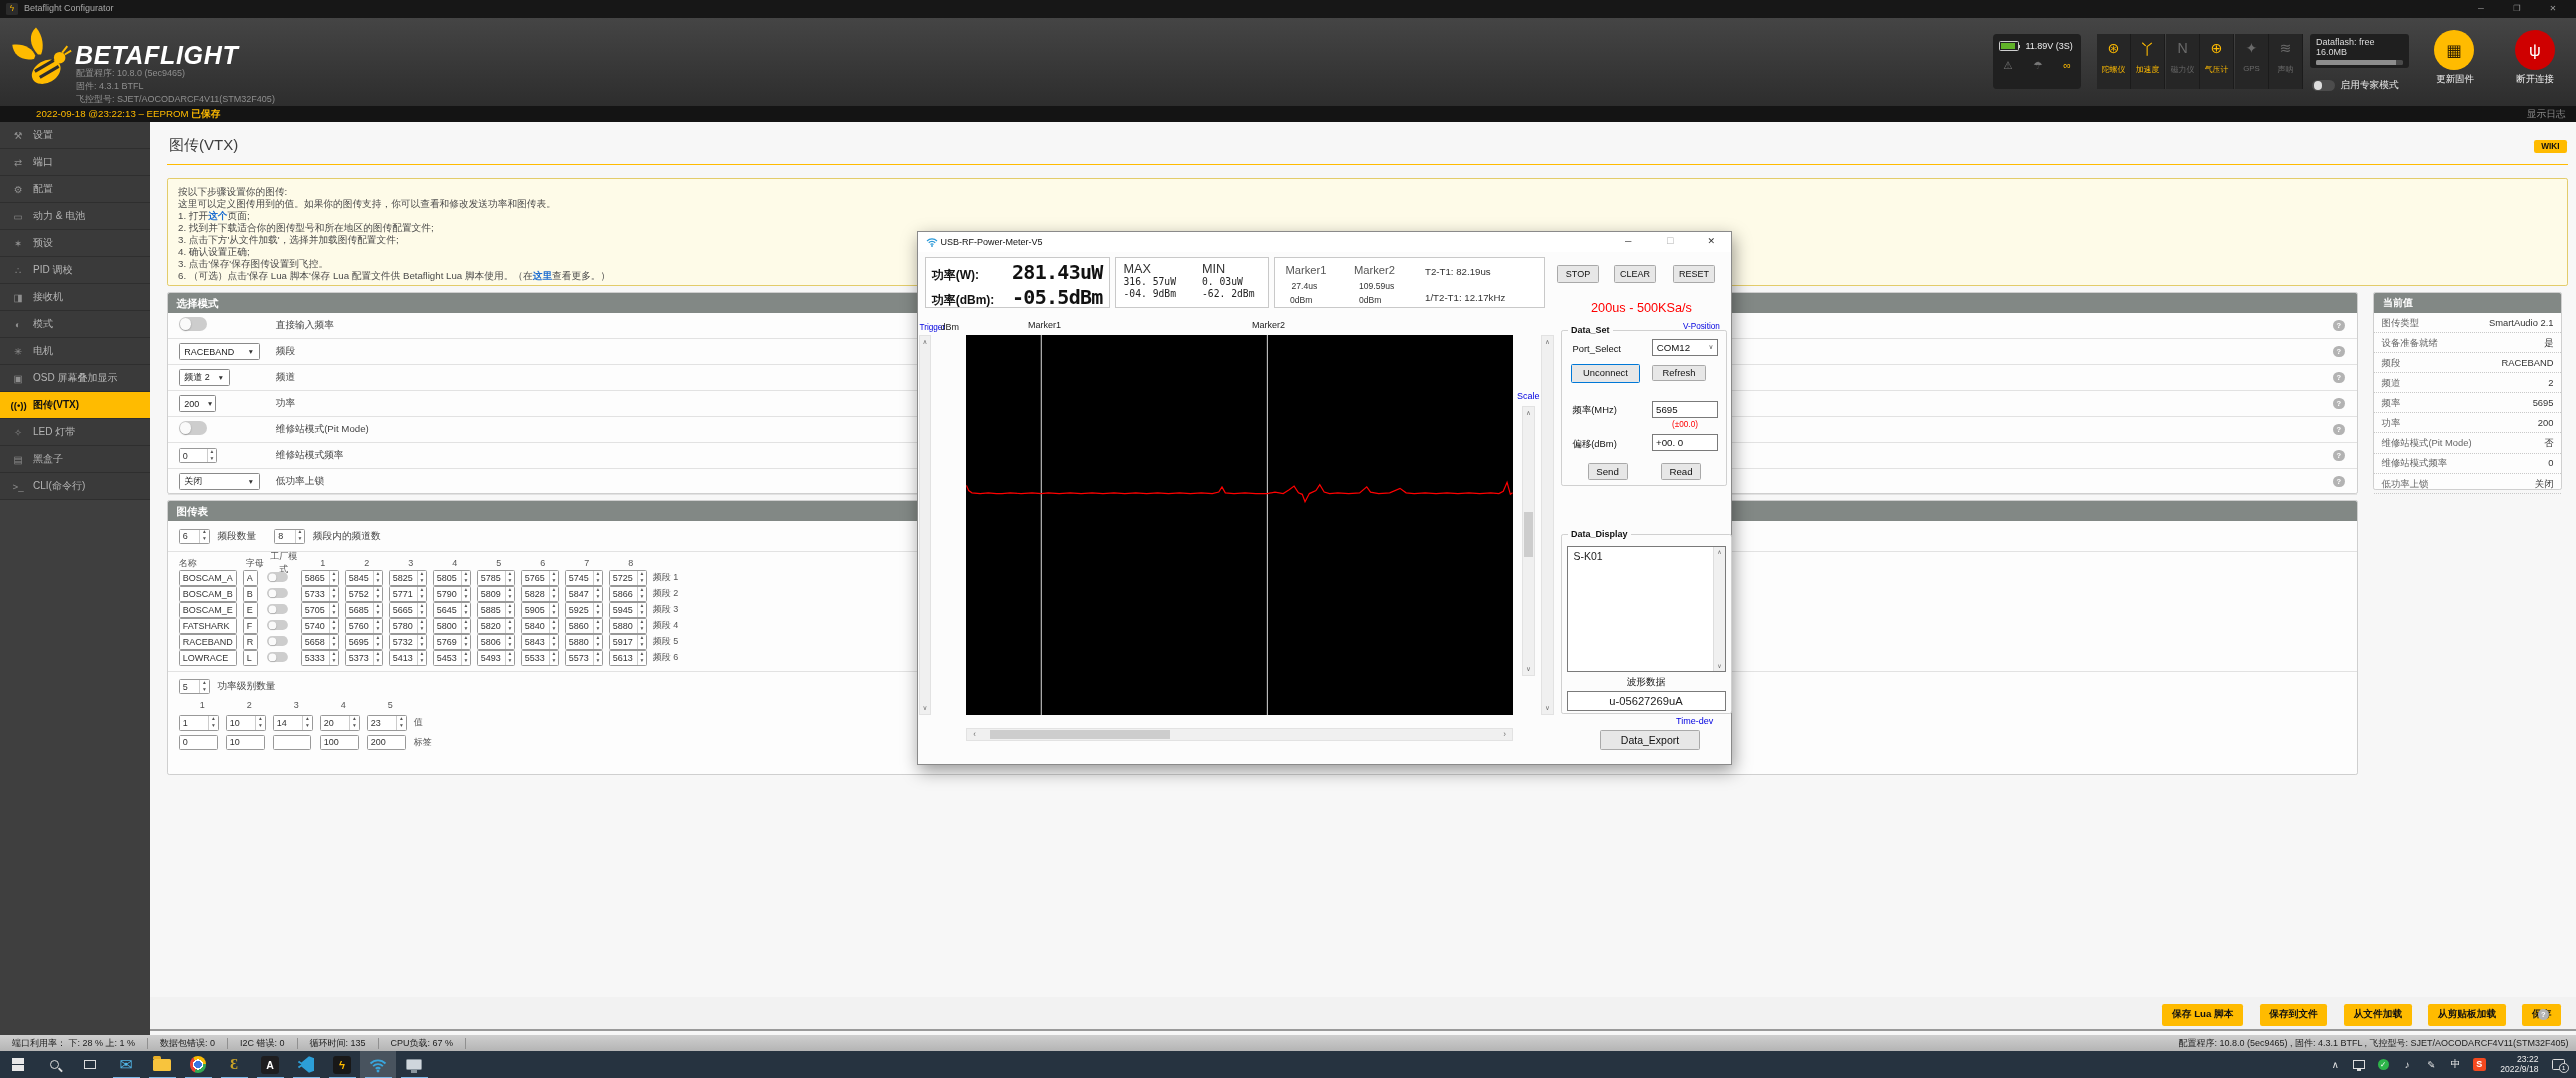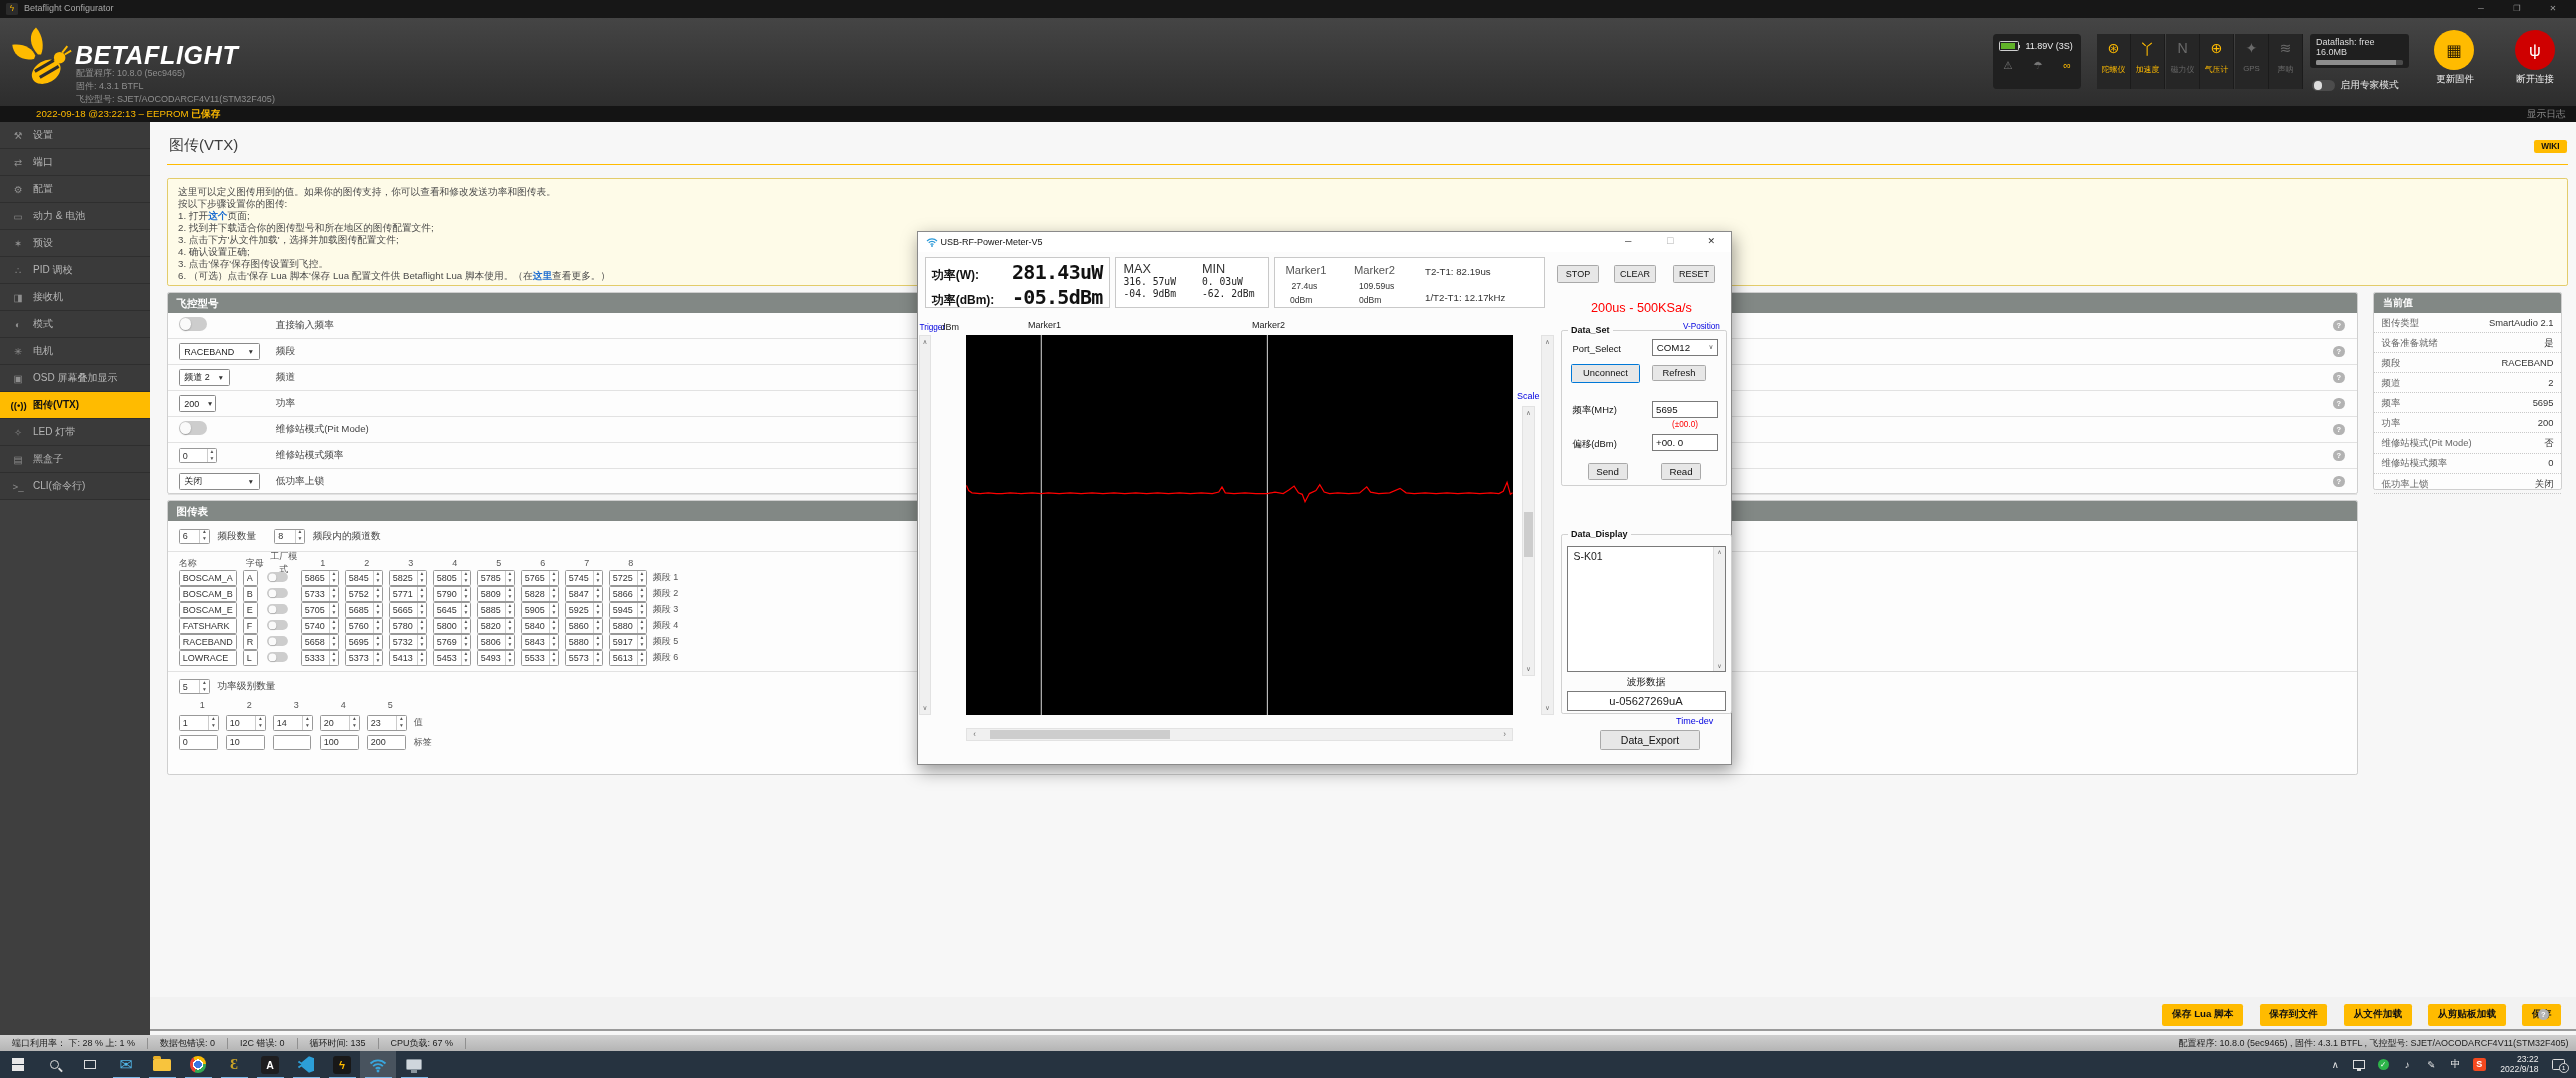--- a/index.html
+++ b/index.html
@@ -341,32 +341,32 @@
       <span class="mi">&gt;_</span>
       <span>CLI(命令行)</span>
     </div>
   </div>
 
 <div id="main">
   <div id="page-title">图传(VTX)</div>
   <div id="wiki-btn">WIKI</div>
   <div id="title-rule"></div>
   <div id="note-box">
+      <div>按以下步骤设置你的图传:</div>
       <div>这里可以定义图传用到的值。如果你的图传支持，你可以查看和修改发送功率和图传表。</div>
-      <div>按以下步骤设置你的图传:</div>
       <div>1. 打开<a href="#">这个</a>页面;</div>
       <div>2. 找到并下载适合你的图传型号和所在地区的图传配置文件;</div>
       <div>3. 点击下方'从文件加载'，选择并加载图传配置文件;</div>
       <div>4. 确认设置正确;</div>
       <div>3. 点击'保存'保存图传设置到飞控。</div>
       <div>6. （可选）点击'保存 Lua 脚本'保存 Lua 配置文件供 Betaflight Lua 脚本使用。（在<a href="#">这里</a>查看更多。）</div>
     </div>
 
   <div class="panel" id="panel-mode">
-    <div class="panel-header">飞控型号</div>
+    <div class="panel-header">选择模式</div>
     <div id="sm-rows">
         <div class="sm-row">
           <span class="sm-ctl"><span class="bf-toggle"></span></span>
           <span class="sm-lbl">直接输入频率</span>
           <span class="help-ico">?</span>
         </div>
         <div class="sm-row">
           <span class="sm-ctl"><span class="bf-select" style="width: 81px;">
               <span>RACEBAND</span>
               <span class="car">▼</span>

